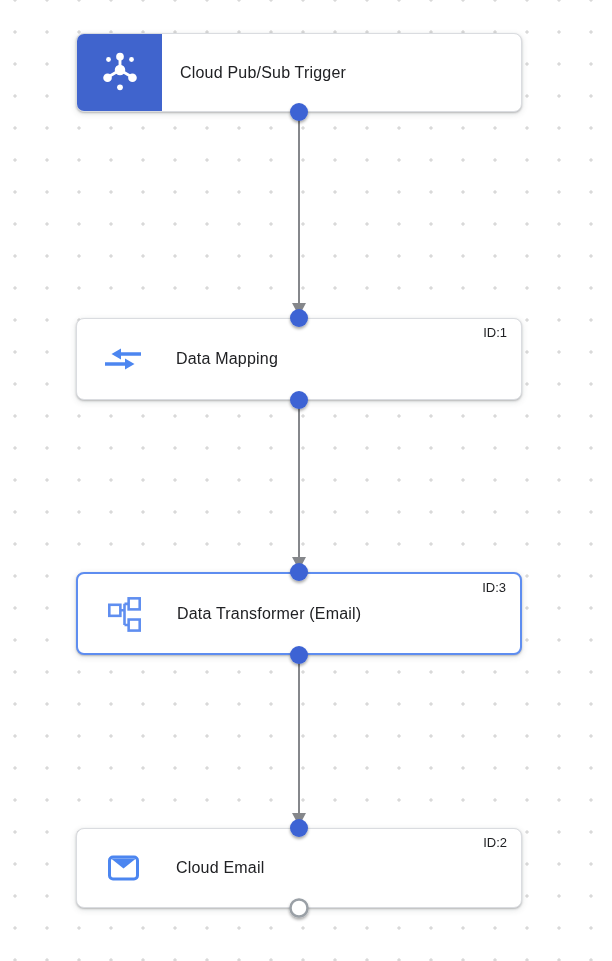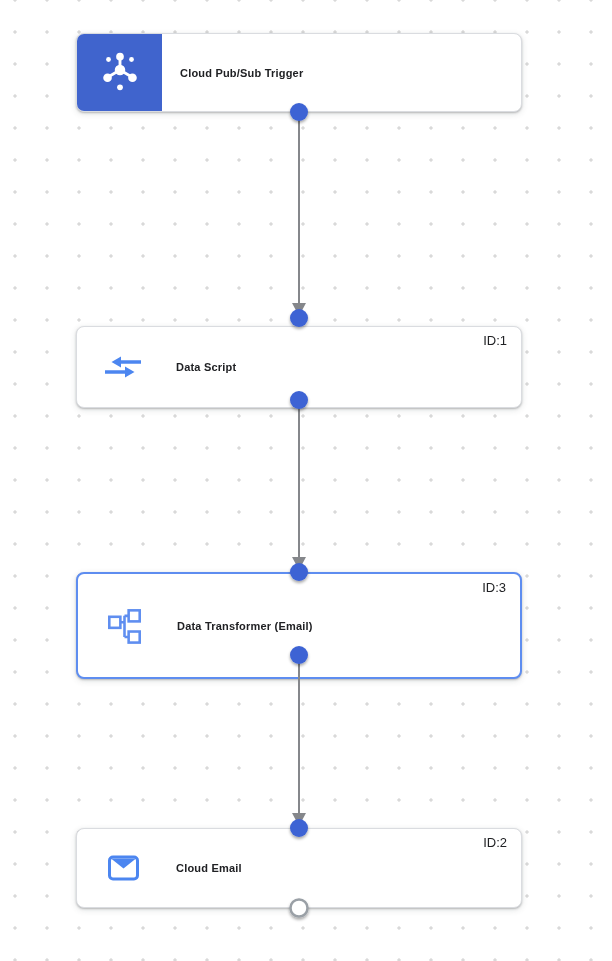--- a/index.html
+++ b/index.html
@@ -19,39 +19,39 @@
     background:#ffffff;
     border:1px solid var(--card-border,#dadce0);
     border-radius:8px;
     box-sizing:border-box;
     box-shadow:0 1px 2px rgba(60,64,67,.30), 0 2px 6px rgba(60,64,67,.15);
     display:flex;
     align-items:center;
     cursor:pointer;
   }
   .node.n1{top:33px;height:79px;padding:0;}
-  .node.n2{top:326px;height:82px;text-align:center;}
-  .node.n3{top:572px;height:107px;}
+  .node.n2{top:318px;height:82px;text-align:center;}
+  .node.n3{top:572px;height:83px;}
   .node.n4{top:828px;height:80px;text-align:right;}
   .node.selected{border:2px solid var(--selected-border,#5e8df0);}
   .trigger-icon-block{
     width:85px;height:100%;
     flex:0 0 85px;
     background:var(--trigger-block,#4064cd);
     border-radius:7px 0 0 7px;
     display:flex;align-items:center;justify-content:center;
   }
   .task-icon{
     flex:0 0 40px;
     margin-left:26px;
     display:flex;align-items:center;justify-content:center;
   }
   .node-title{
-    font-size:11px;
-    font-weight:700;
+    font-size:16px;
+    font-weight:400;
     color:var(--title-text,#202124);
     letter-spacing:.2px;
     white-space:nowrap;
   }
   .n1 .node-title{margin-left:18px;}
   .n2 .node-title,.n3 .node-title,.n4 .node-title{margin-left:33px;}
   .id-label{
     position:absolute;
     top:6px;right:14px;
     font-size:13px;
@@ -103,21 +103,21 @@
   <div class="node n2">
     <span class="id-label">ID:1</span>
     <div class="task-icon">
       <svg width="40" height="30" viewBox="0 0 40 30">
         <line class="icon-stroke" x1="38" y1="10" x2="18" y2="10" stroke-width="3.5"></line>
         <polygon class="icon-fill" points="18,4.5 18,15.5 8.5,10"></polygon>
         <line class="icon-stroke" x1="2" y1="20" x2="22" y2="20" stroke-width="3.5"></line>
         <polygon class="icon-fill" points="22,14.5 22,25.5 31.5,20"></polygon>
       </svg>
     </div>
-    <div class="node-title">Data Script</div>
+    <div class="node-title">Data Mapping</div>
   </div>
 
   <div class="node n3 selected">
     <span class="id-label">ID:3</span>
     <div class="task-icon">
       <svg width="35" height="38" viewBox="0 0 38 40">
         <g class="icon-stroke-lt" stroke-width="2.8">
           <rect x="2.5" y="10" width="12" height="12"></rect>
           <rect x="23.5" y="3" width="12" height="12"></rect>
           <rect x="23.5" y="26" width="12" height="12"></rect>

